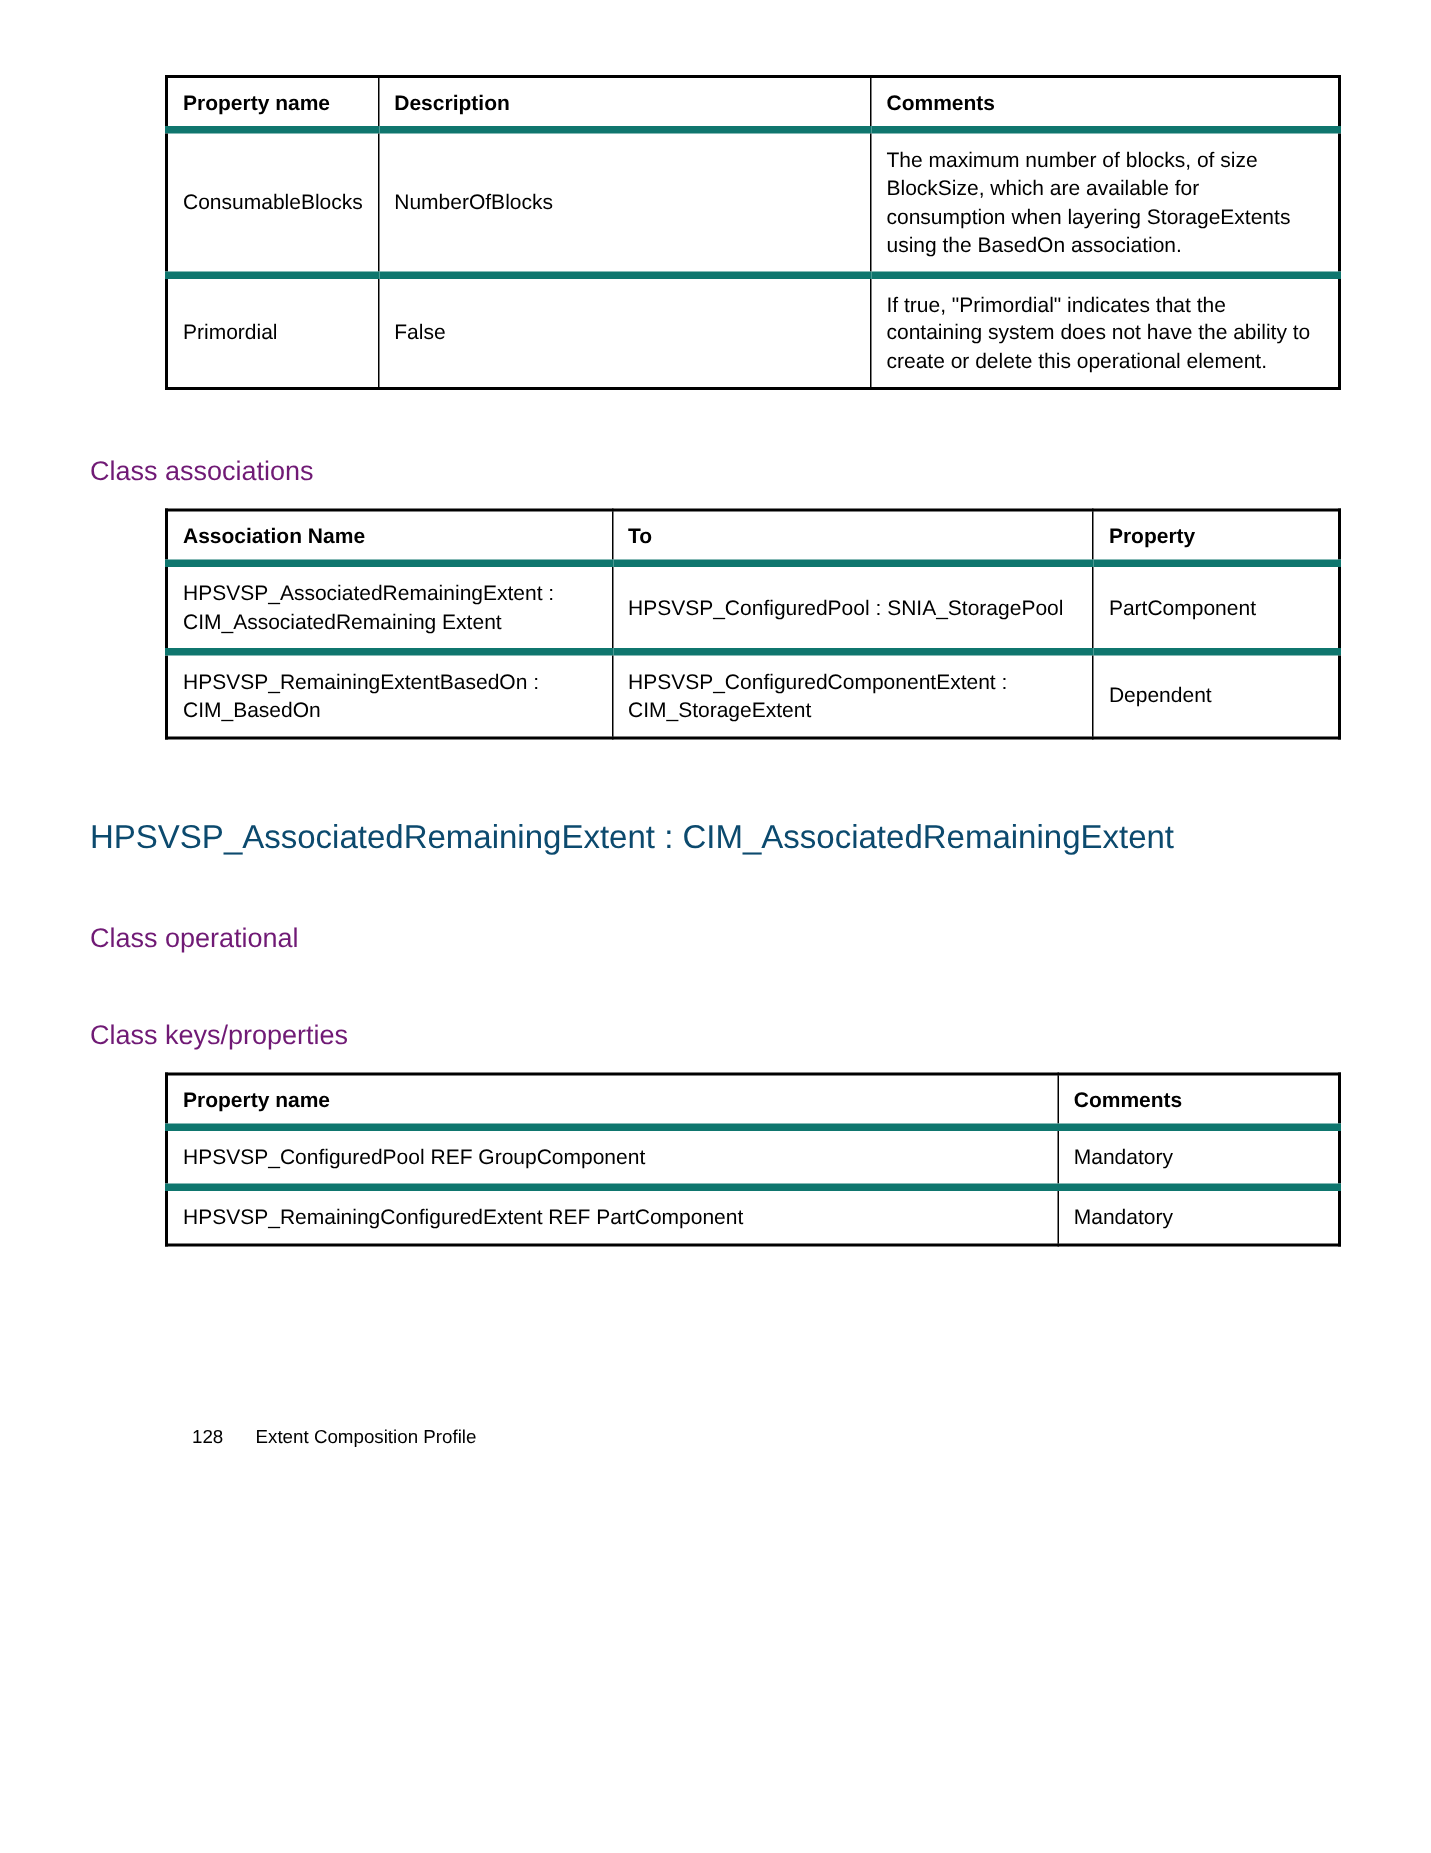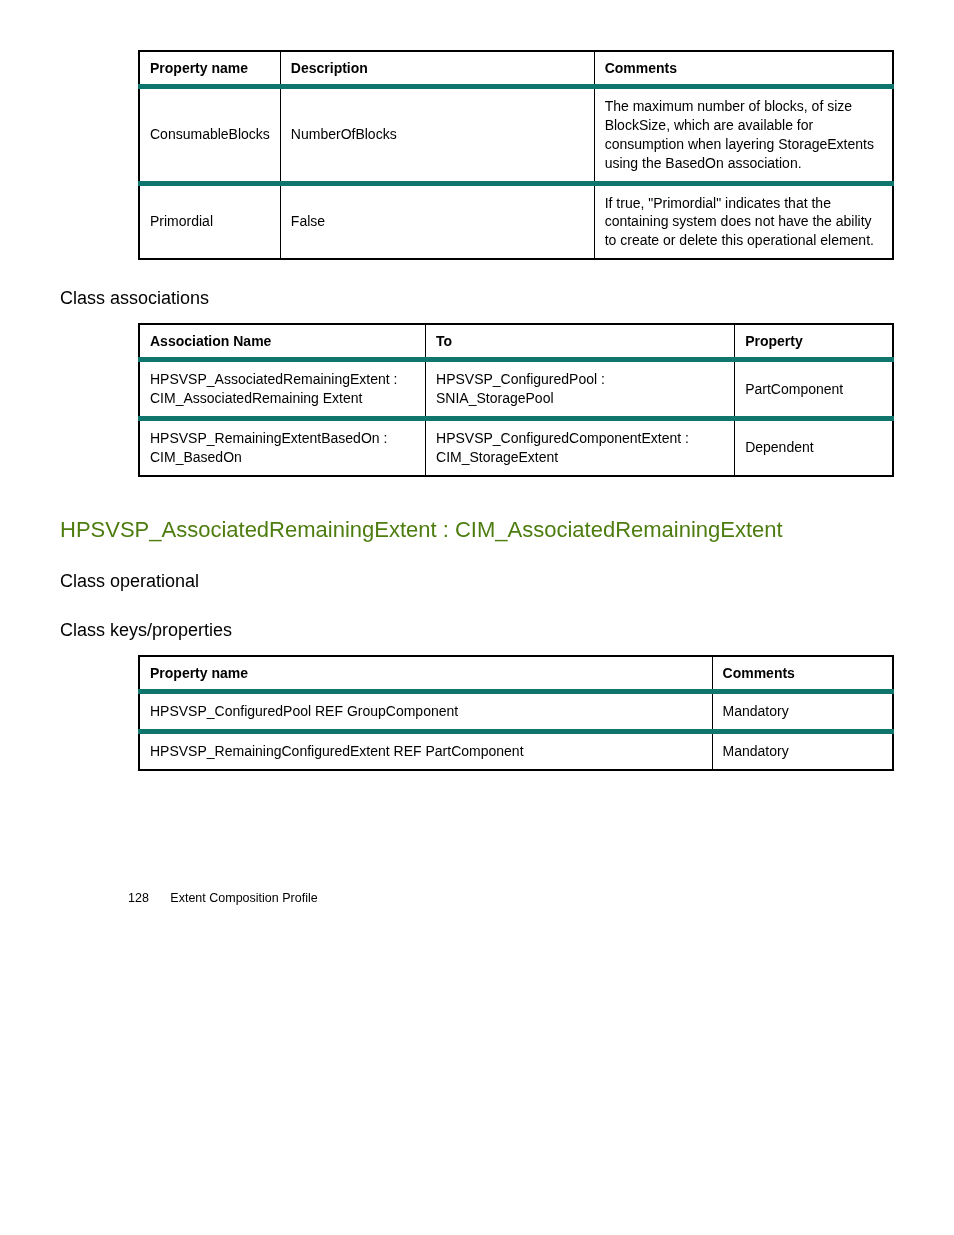--- a/index.html
+++ b/index.html
@@ -8,21 +8,21 @@
     margin: 0;
     padding: 0;
     background: #fff;
     color: #000;
     width: 954px;
   }
   .page {
     padding: 50px 60px 40px 60px;
   }
   .indent {
-    margin-left: 78px;
+    margin-left: 50px;
   }
   table {
     border-collapse: collapse;
     width: 100%;
     font-size: 14px;
   }
   table.outer {
     border: 2px solid #000;
   }
   th {
@@ -34,30 +34,30 @@
   td {
     padding: 8px 10px;
     border-top: 5px solid #0f766e;
     vertical-align: middle;
     line-height: 1.35;
   }
   .col-sep {
     border-left: 1px solid #000;
   }
   .h-blue-sm {
-    color: #000000;
+    color: #701a75;
     font-size: 18px;
     font-weight: normal;
-    margin: 28px 0 14px 0;
+    margin: 44px 0 14px 0;
   }
   .h-blue-lg {
-    color: #4d7c0f;
+    color: #0c4a6e;
     font-size: 22px;
     font-weight: normal;
-    margin: 40px 0 18px 0;
+    margin: 52px 0 18px 0;
   }
   .body-text {
     font-size: 14.5px;
     line-height: 1.4;
     margin: 0 0 6px 0;
   }
   .footer {
     font-size: 12.5px;
     margin-top: 120px;
     padding-left: 68px;

